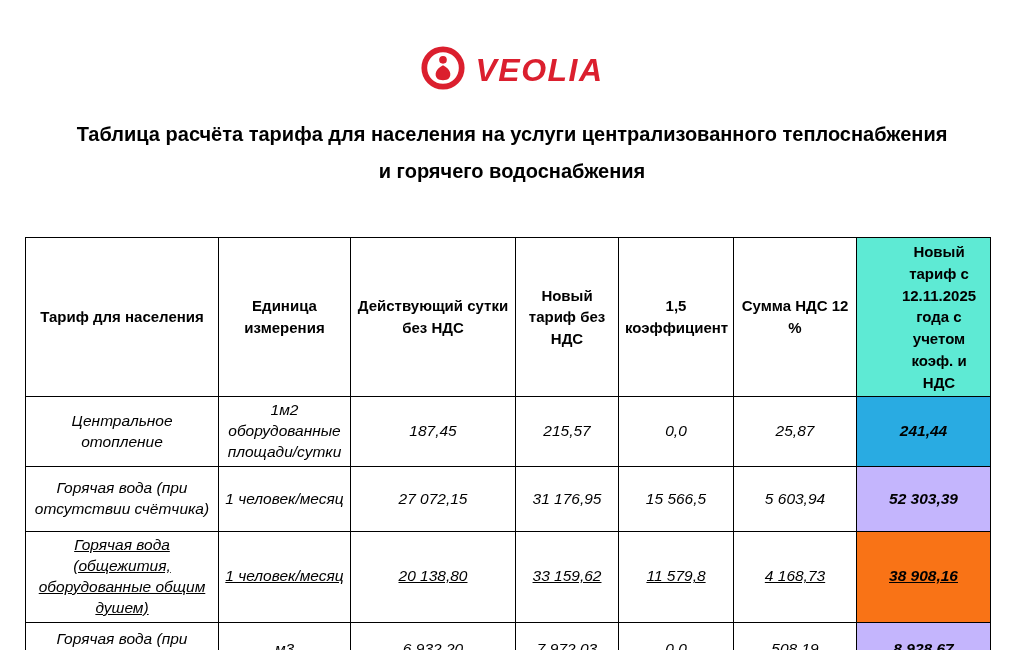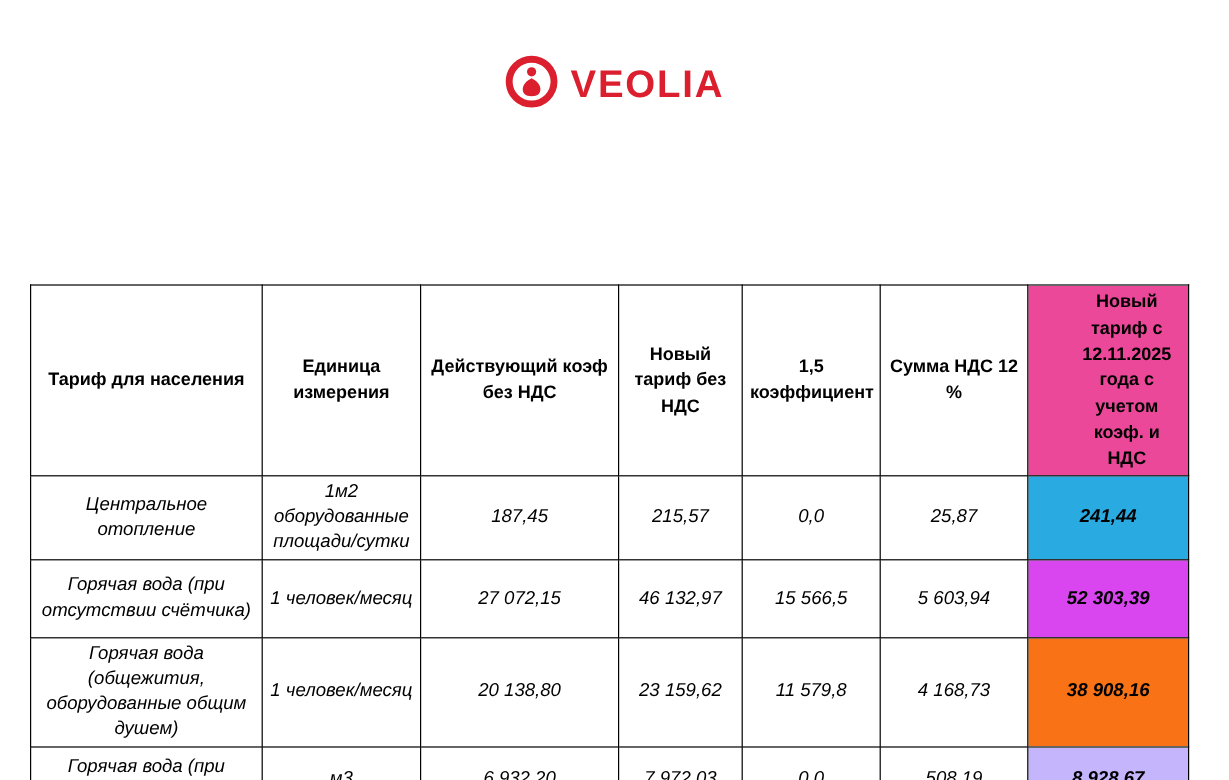--- a/index.html
+++ b/index.html
@@ -19,20 +19,21 @@
     display: flex; align-items: center; justify-content: center;
     gap: 9px;
   }
   .logo-icon { width: 46px; height: 46px; display: block; }
   .logo-word {
     font-size: 32px;
     font-weight: bold;
     letter-spacing: 1.5px;
     line-height: 1;
     padding-top: 4px;
+    font-style: italic;
   }
 
   
   .title {
     position: absolute;
     top: 116px; left: 0; width: 100%;
     text-align: center;
     font-size: 20px;
     font-weight: bold;
     line-height: 1.85;
@@ -59,86 +60,90 @@
     line-height: 1.45;
   }
   table.tariff td {
     font-size: 15.5px;
     font-style: italic;
     line-height: 1.35;
   }
   tr.hdr       { height: 86px; }
   tr.r0        { height: 65px; }
   tr.r1        { height: 65px; }
-  tr.r2        { height: 84px; }
+  tr.r2        { height: 84px; text-decoration: underline; }
   tr.r3        { height: 55px; }
   .hl { }           
   td.hl { font-weight: bold; }
 </style>
 </head>
 <body>
 
 <div class="page">
 
   <div class="logo">
     <svg class="logo-icon" viewBox="0 0 48 48" aria-hidden="true">
       <circle cx="24" cy="24" r="19.5" fill="none" stroke="#DB1F2E" stroke-width="6"></circle>
       <circle cx="24" cy="15.5" r="4" fill="#DB1F2E"></circle>
       <path d="M24 21 C 16.5 24.5, 14.5 31, 18 35 C 20 37.3, 28 37.3, 30 35 C 33.5 31, 31.5 24.5, 24 21 Z" fill="#DB1F2E"></path>
     </svg>
     <span class="logo-word" style="color: rgb(219, 31, 46);">VEOLIA</span>
   </div>
 
+  <div class="title">
+    <div>Таблица расчёта тарифа для населения на услуги централизованного теплоснабжения</div>
+    <div>и горячего водоснабжения</div>
+  </div>
 
   <table class="tariff">
     <colgroup>
       <col style="width:193px">
         <col style="width:132px">
         <col style="width:165px">
       <col style="width:103px">
         <col style="width:115px">
         <col style="width:123px">
       <col style="width:134px">
     </colgroup>
     <tbody>
       <tr class="hdr">
         <th>Тариф для населения</th>
         <th>Единица измерения</th>
-        <th>Действующий коэф без НДС</th>
+        <th>Действующий сутки без НДС</th>
         <th>Новый тариф без НДС</th>
         <th>1,5 коэффициент</th>
         <th>Сумма НДС 12 %</th>
-        <th class="hl" style="background: #ec4899; padding-left: 37px;">Новый тариф с 12.11.2025 года с учетом коэф. и НДС</th>
+        <th class="hl" style="background: #5eead4; padding-left: 37px;">Новый тариф с 12.11.2025 года с учетом коэф. и НДС</th>
       </tr>
 
       <tr class="r0">
         <td>Центральное отопление</td>
         <td>1м2 оборудованные площади/сутки</td>
         <td>187,45</td>
         <td>215,57</td>
         <td>0,0</td>
         <td>25,87</td>
         <td class="hl" style="background: rgb(41, 171, 226);">241,44</td>
       </tr>
 
       <tr class="r1">
         <td>Горячая вода (при отсутствии счётчика)</td>
         <td>1 человек/месяц</td>
         <td>27 072,15</td>
-        <td>46 132,97</td>
+        <td>31 176,95</td>
         <td>15 566,5</td>
         <td>5 603,94</td>
-        <td class="hl" style="background: #d946ef;">52 303,39</td>
+        <td class="hl" style="background: #c4b5fd;">52 303,39</td>
       </tr>
 
       <tr class="r2">
         <td>Горячая вода (общежития, оборудованные общим душем)</td>
         <td>1 человек/месяц</td>
         <td>20 138,80</td>
-        <td>23 159,62</td>
+        <td>33 159,62</td>
         <td>11 579,8</td>
         <td>4 168,73</td>
         <td class="hl" style="background: #f97316;">38 908,16</td>
       </tr>
 
       <tr class="r3">
         <td>Горячая вода (при наличии счётчика)</td>
         <td>м3</td>
         <td>6 932,20</td>
         <td>7 972,03</td>

